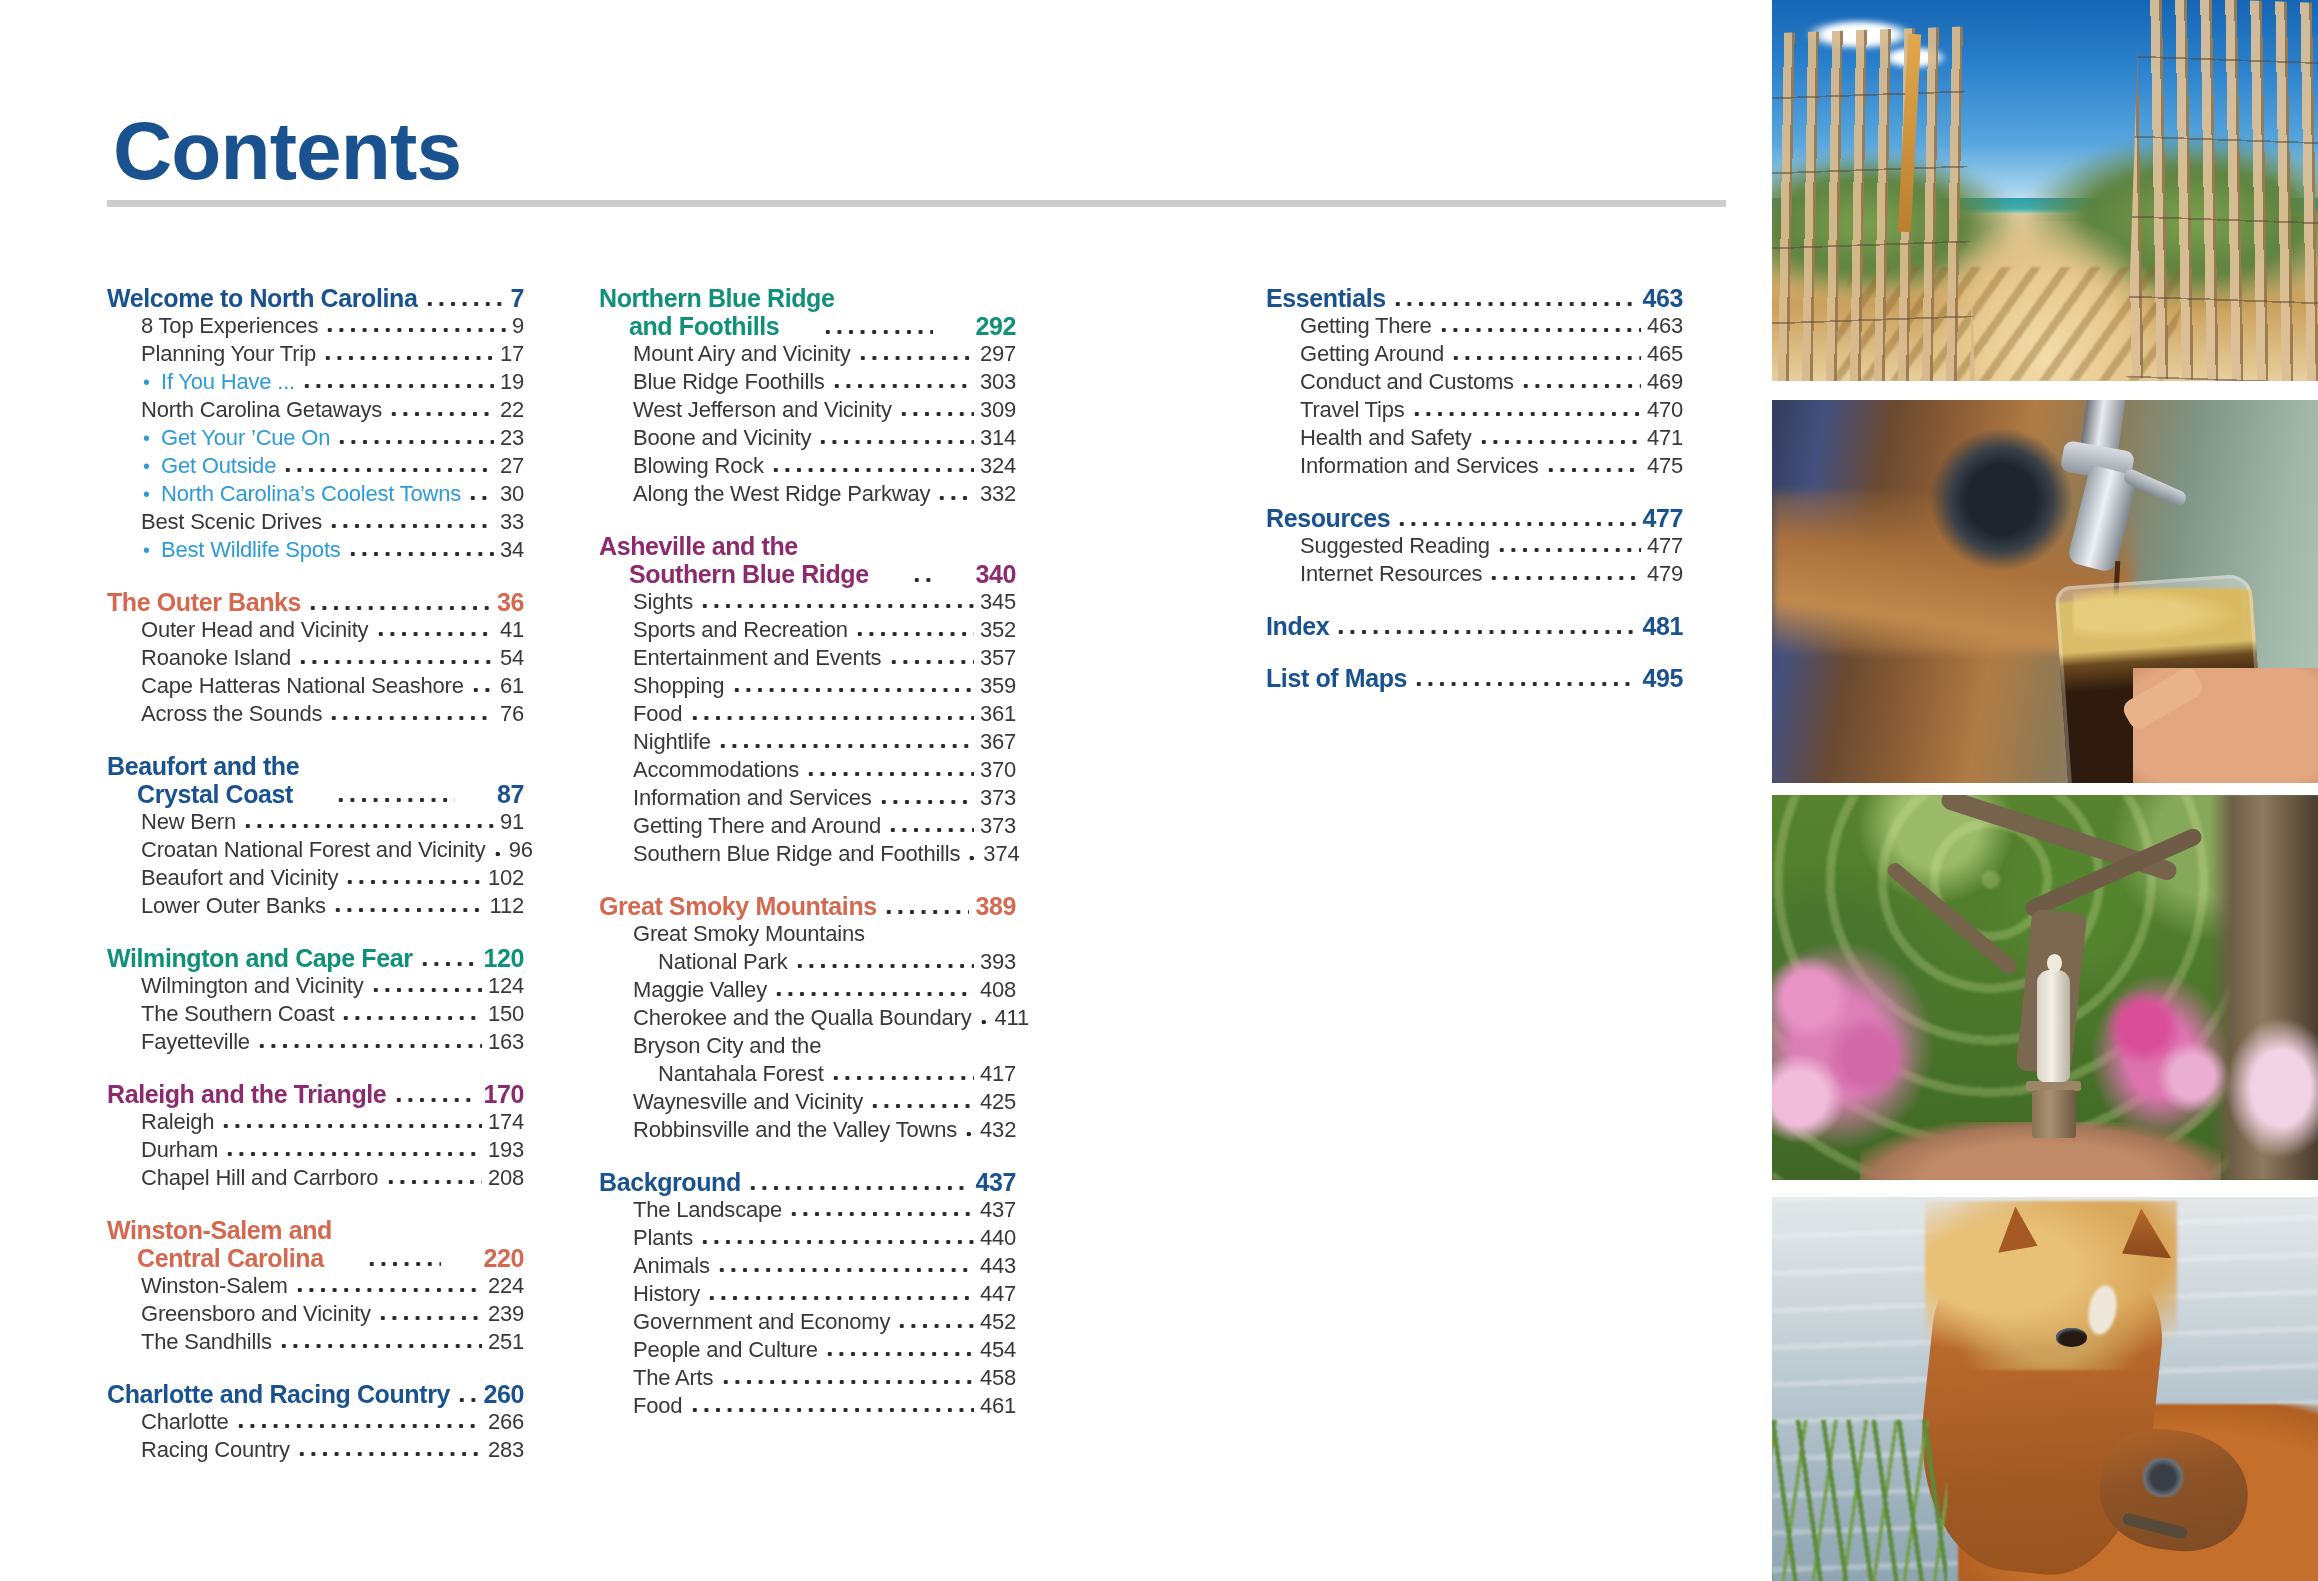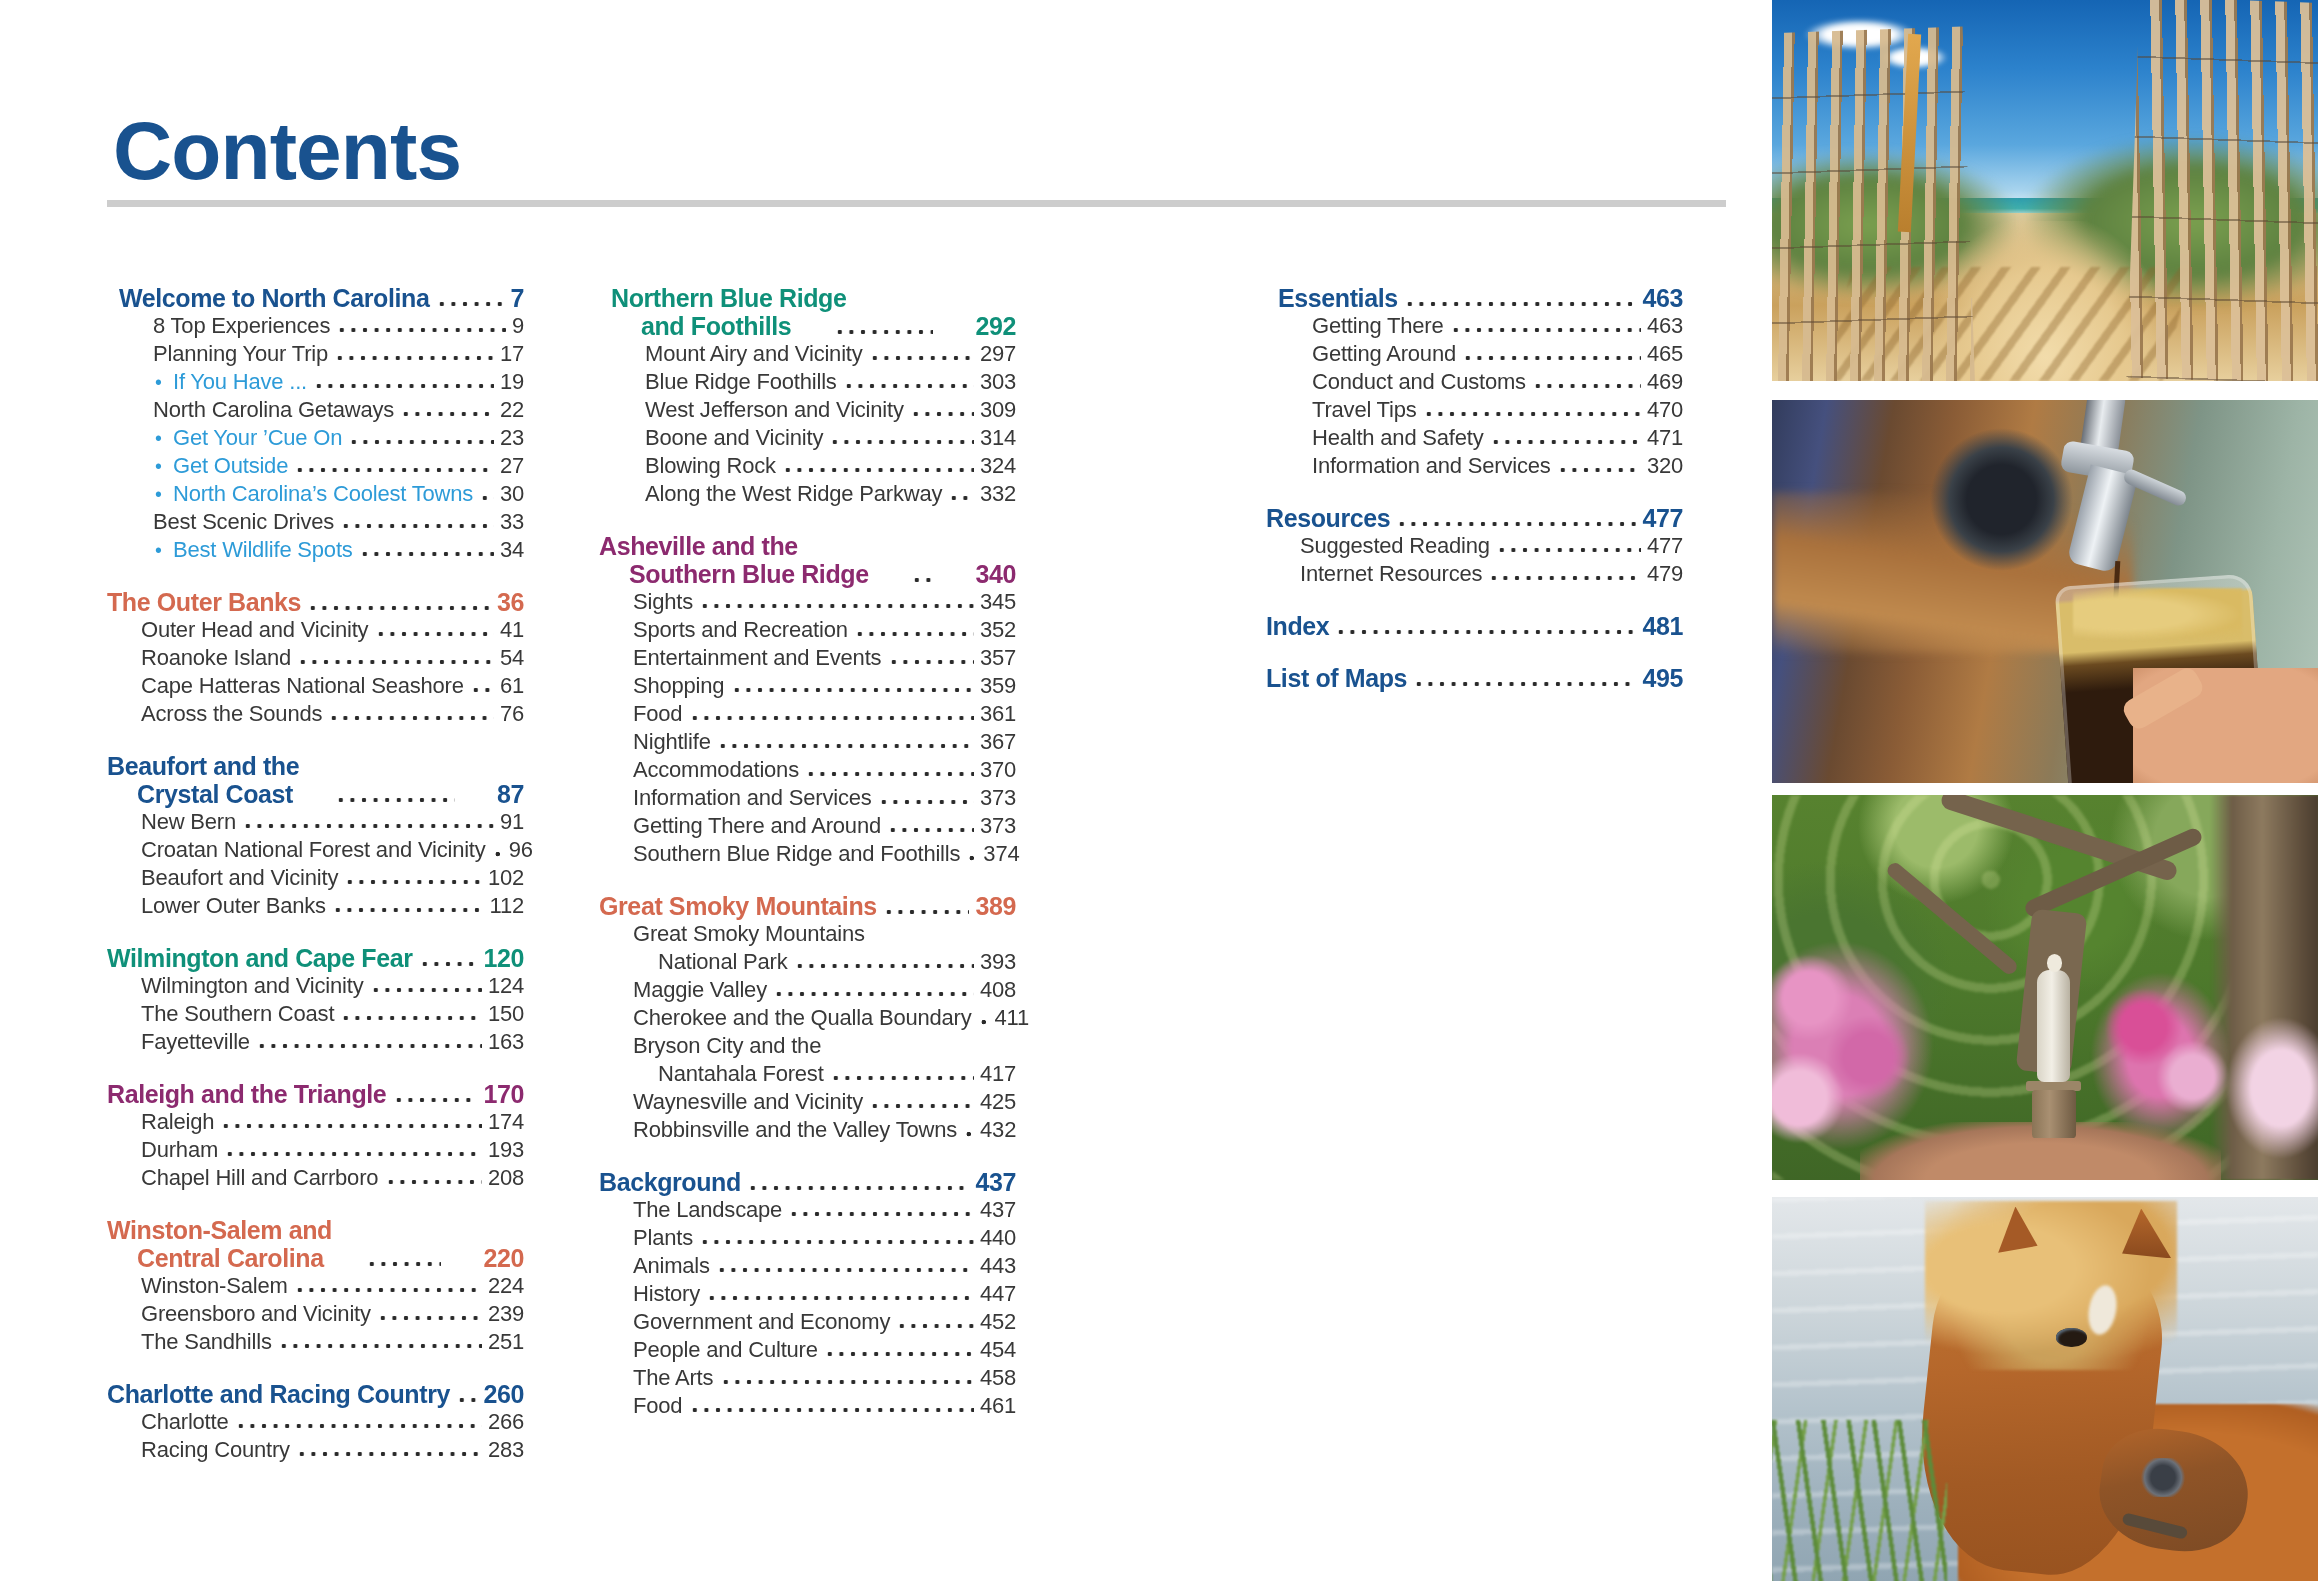--- a/index.html
+++ b/index.html
@@ -10,21 +10,21 @@
   
   .title{position:absolute;left:105px;top:96px;margin:8px;
          font-size:82px;font-weight:700;letter-spacing:-0.9px;color:var(--blue);}
   .rule{position:absolute;left:107px;top:200px;width:1619px;height:7.1px;background:var(--rule);}
 
   
   .col{position:absolute;top:284px;width:417px;}
   #col-0{left:107px;} #col-1{left:599px;} #col-2{left:1266px;}
 
   .section{margin-top:24px;}
-  .section:first-child{margin-top:0;margin-left:12px;}
+  .section:first-child{margin-top:0;}
 
   .row{display:flex;align-items:baseline;line-height:28px;font-size:22px;
        color:var(--text);letter-spacing:-0.2px;}
   .row .lab{flex:0 0 auto;white-space:nowrap;}
   .row.head{font-size:25px;font-weight:700;letter-spacing:-0.4px;}
   .row.cont-head{padding-left:30px;gap:36px;}
   .row.item{padding-left:34px;}
   .row.item.cont{padding-left:59px;}
   .row.item.bulleted{padding-left:36px;}
   .bullet{flex:0 0 18px;color:var(--lblue);font-size:19.6px;}
@@ -592,21 +592,21 @@
           <span class="pg">470</span>
         </div>
         <div class="row item">
           <span class="lab">Health and Safety</span>
           <span class="leader"></span>
           <span class="pg">471</span>
         </div>
         <div class="row item">
           <span class="lab">Information and Services</span>
           <span class="leader"></span>
-          <span class="pg">320</span>
+          <span class="pg">475</span>
         </div>
       </div>
       <div class="section">
         <div class="row head">
           <span class="lab c-blue">Resources</span>
           <span class="leader"></span>
           <span class="pg c-blue">477</span>
         </div>
         <div class="row item">
           <span class="lab">Suggested Reading</span>

